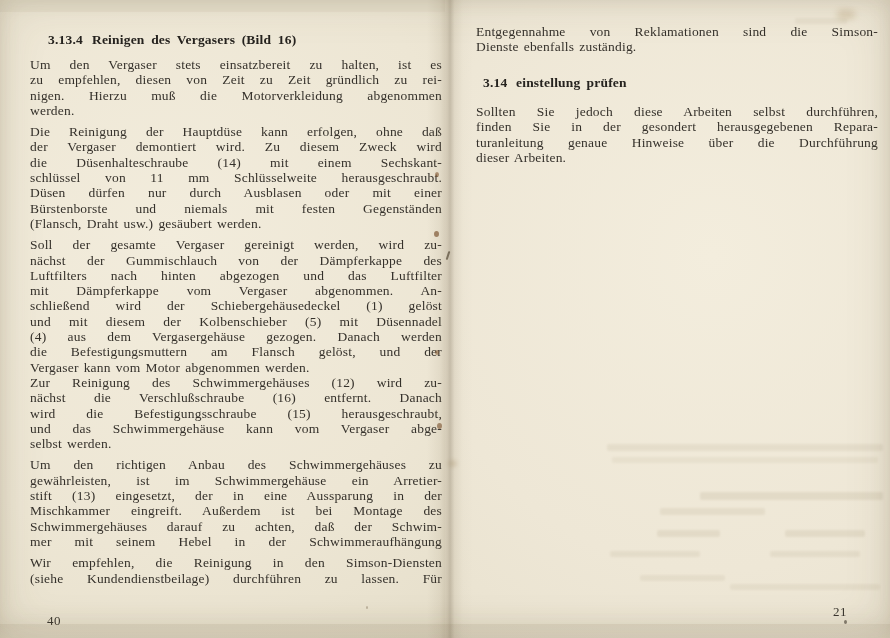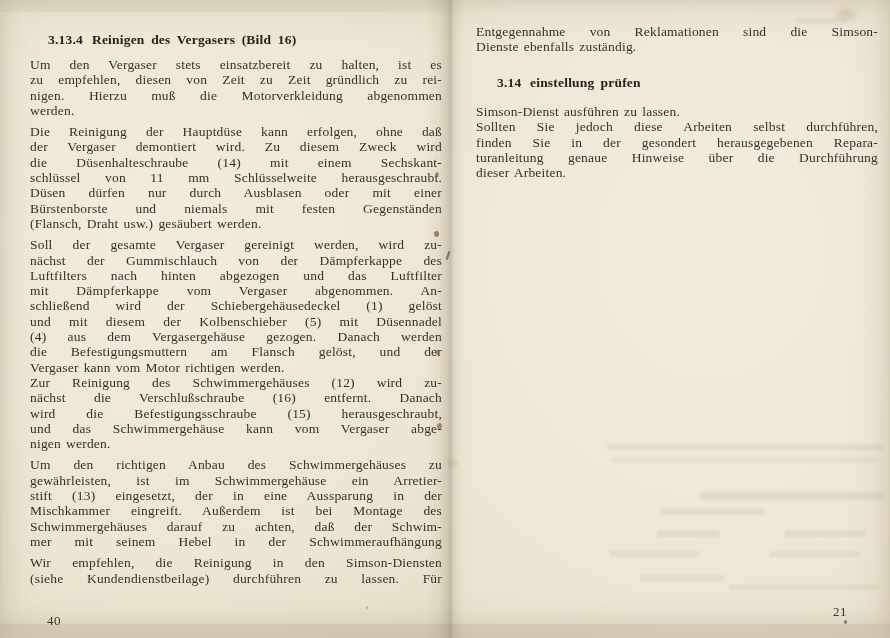--- a/index.html
+++ b/index.html
@@ -35,21 +35,21 @@
   .line.last { text-align-last: left; }
 
   .heading-left {
     margin-left: 18px; margin-bottom: 9px;
     color: #26231f; font-weight: bold; font-size: 13.5px; line-height: 16px;
     word-spacing: 3px; letter-spacing: 0.2px;
   }
   .heading-left .hnum { margin-right: 9px; }
 
   .heading-right {
-    position: relative; margin-top: 20px; margin-left: 21px; padding-left: 33px;
+    position: relative; margin-top: 20px; margin-left: 7px; padding-left: 33px;
     width: 348px; color: #26231f; font-weight: bold; font-size: 13.5px;
     line-height: 16.5px; letter-spacing: 0.2px; word-spacing: 2.5px;
   }
   .heading-right .hnum { position: absolute; left: 0; top: 0; }
   .rp-body { margin-top: 13px; }
 
   .pagenum {
     position: absolute; color: #3a362f; font-size: 13px; letter-spacing: 0.5px;
   }
   .pagenum-left  { left: 47px; top: 601px; }
@@ -115,28 +115,28 @@
           </div>
           <div class="para normal">
             <div class="line">Soll der gesamte Vergaser gereinigt werden, wird zu-</div>
             <div class="line">nächst der Gummischlauch von der Dämpferkappe des</div>
             <div class="line">Luftfilters nach hinten abgezogen und das Luftfilter</div>
             <div class="line">mit Dämpferkappe vom Vergaser abgenommen. An-</div>
             <div class="line">schließend wird der Schiebergehäusedeckel (1) gelöst</div>
             <div class="line">und mit diesem der Kolbenschieber (5) mit Düsennadel</div>
             <div class="line">(4) aus dem Vergasergehäuse gezogen. Danach werden</div>
             <div class="line">die Befestigungsmuttern am Flansch gelöst, und der</div>
-            <div class="line last">Vergaser kann vom Motor richtigen werden.</div>
+            <div class="line last">Vergaser kann vom Motor abgenommen werden.</div>
           </div>
           <div class="para tight">
             <div class="line">Zur Reinigung des Schwimmergehäuses (12) wird zu-</div>
             <div class="line">nächst die Verschlußschraube (16) entfernt. Danach</div>
             <div class="line">wird die Befestigungsschraube (15) herausgeschraubt,</div>
             <div class="line">und das Schwimmergehäuse kann vom Vergaser abge-</div>
-            <div class="line last">nigen werden.</div>
+            <div class="line last">selbst werden.</div>
           </div>
           <div class="para normal">
             <div class="line">Um den richtigen Anbau des Schwimmergehäuses zu</div>
             <div class="line">gewährleisten, ist im Schwimmergehäuse ein Arretier-</div>
             <div class="line">stift (13) eingesetzt, der in eine Aussparung in der</div>
             <div class="line">Mischkammer eingreift. Außerdem ist bei Montage des</div>
             <div class="line">Schwimmergehäuses darauf zu achten, daß der Schwim-</div>
             <div class="line">mer mit seinem Hebel in der Schwimmeraufhängung</div>
           </div>
           <div class="para normal">
@@ -157,21 +157,20 @@
           </div>
         </div>
       <div class="heading-right">
         <span class="hnum">3.14</span>
         <div class="htext">
             <div class="line last">einstellung prüfen</div>
           </div>
       </div>
       <div class="body-text rp-body">
           <div class="para tight">
-            <div class="line last">Simson-Dienst ausführen zu lassen.</div>
           </div>
           <div class="para tight">
             <div class="line">Sollten Sie jedoch diese Arbeiten selbst durchführen,</div>
             <div class="line">finden Sie in der gesondert herausgegebenen Repara-</div>
             <div class="line">turanleitung genaue Hinweise über die Durchführung</div>
             <div class="line last">dieser Arbeiten.</div>
           </div>
         </div>
     </div>
     <div class="pagenum pagenum-right">21</div>

